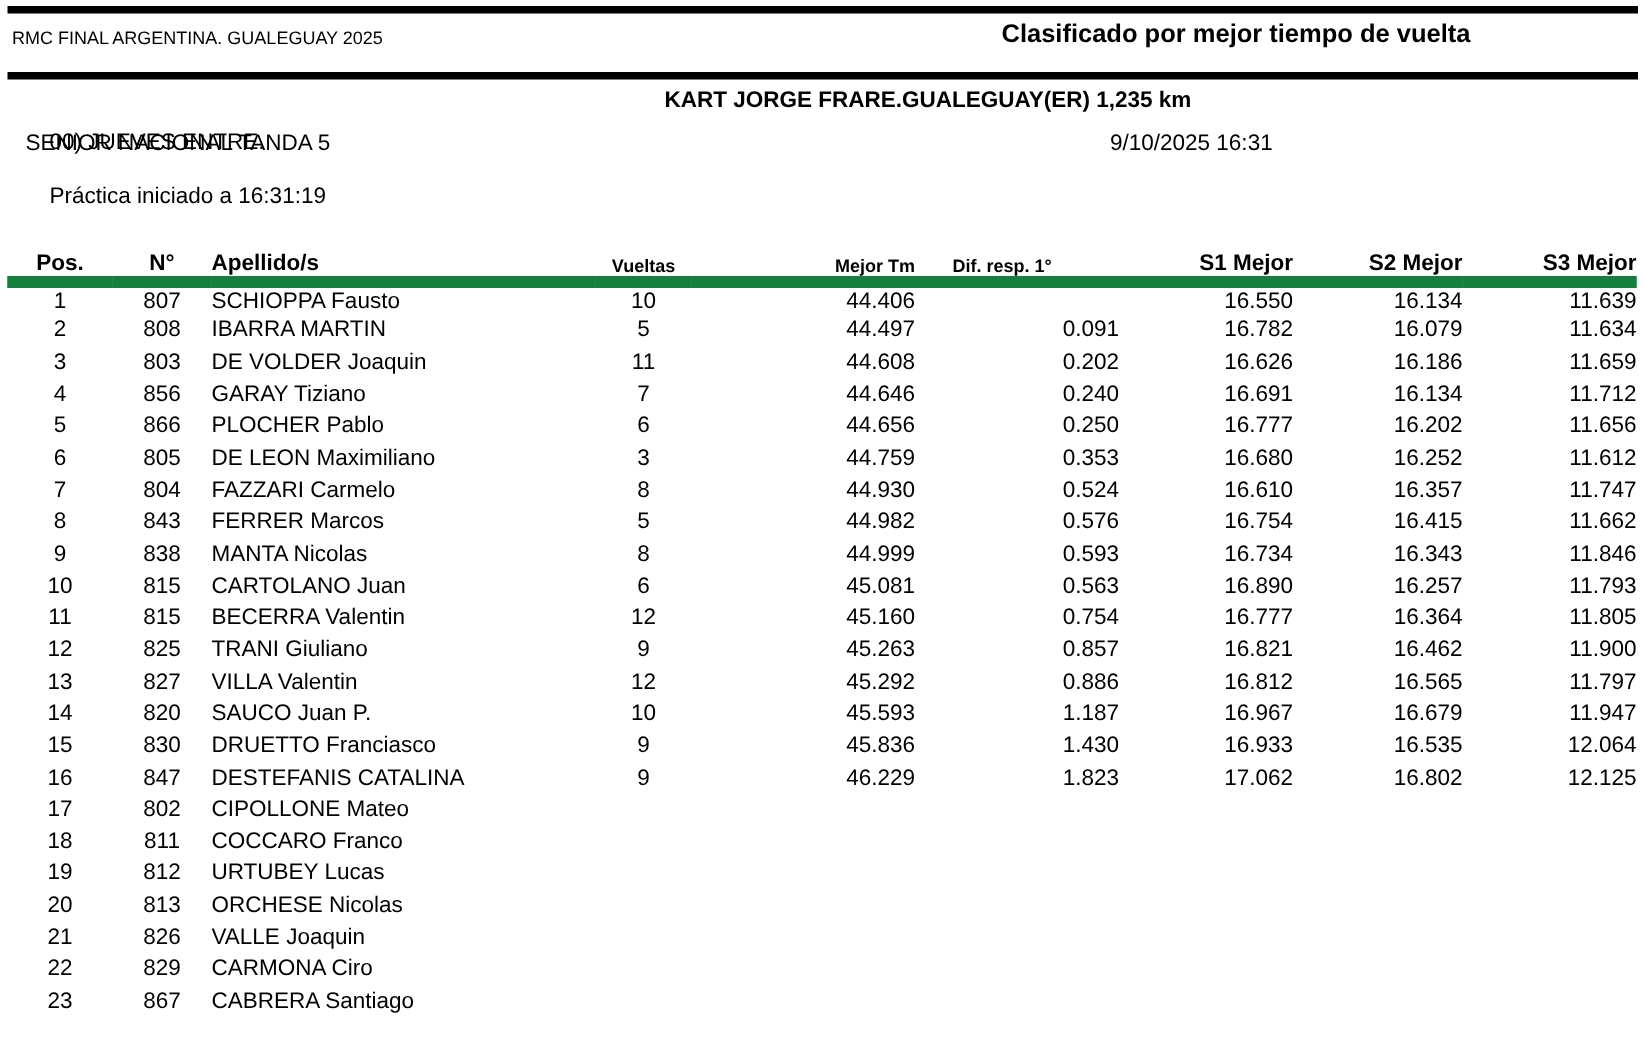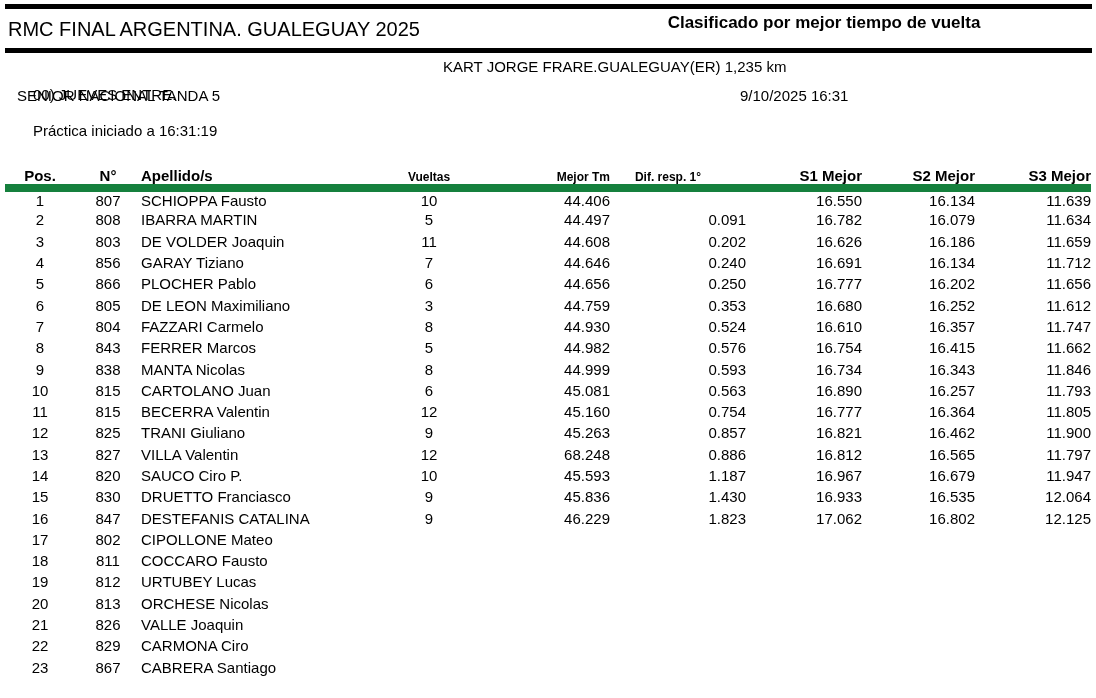--- a/index.html
+++ b/index.html
@@ -7,29 +7,29 @@
     width:1096px;height:698px;position:relative;overflow:hidden;
     font-family:"Liberation Sans","DejaVu Sans",sans-serif;
     color:#000;
   }
   .page{position:absolute;inset:0;}
   .bar{position:absolute;left:5px;width:1087px;height:5px;background:#000;}
   .bar1{top:4px;}
   .bar2{top:48px;}
   .event-title{
     position:absolute;left:8px;top:18px;
-    font-size:20px;white-space:nowrap;
+    font-size:12px;white-space:nowrap;
   }
   .report-title{
     position:absolute;left:556px;top:13px;width:536px;
     font-size:17px;font-weight:bold;text-align:center;white-space:nowrap;
   }
   .info-line{position:absolute;font-size:15px;white-space:nowrap;}
   .heat{left:33px;top:58px;margin-top:28px;}
-  .track{left:443px;top:58px;}
+  .track{left:443px;top:58px;font-weight:bold;}
   .category{left:17px;top:87px;}
   .datetime{left:740px;top:87px;}
   .practice{left:33px;top:122px;}
 
   table.results{
     position:absolute;left:5px;top:162px;width:1086px;
     border-collapse:collapse;table-layout:fixed;
   }
   table.results th, table.results td{
     padding:0;margin:0;overflow:hidden;white-space:nowrap;
@@ -242,30 +242,30 @@
           <td>0.857</td>
           <td>16.821</td>
           <td>16.462</td>
           <td>11.900</td>
         </tr>
         <tr>
           <td>13</td>
           <td>827</td>
           <td>VILLA Valentin</td>
           <td>12</td>
-          <td>68.248</td>
+          <td>45.292</td>
           <td>0.886</td>
           <td>16.812</td>
           <td>16.565</td>
           <td>11.797</td>
         </tr>
         <tr>
           <td>14</td>
           <td>820</td>
-          <td>SAUCO Ciro P.</td>
+          <td>SAUCO Juan P.</td>
           <td>10</td>
           <td>45.593</td>
           <td>1.187</td>
           <td>16.967</td>
           <td>16.679</td>
           <td>11.947</td>
         </tr>
         <tr>
           <td>15</td>
           <td>830</td>
@@ -295,21 +295,21 @@
           <td></td>
           <td></td>
           <td></td>
           <td></td>
           <td></td>
           <td></td>
         </tr>
         <tr>
           <td>18</td>
           <td>811</td>
-          <td>COCCARO Fausto</td>
+          <td>COCCARO Franco</td>
           <td></td>
           <td></td>
           <td></td>
           <td></td>
           <td></td>
           <td></td>
         </tr>
         <tr>
           <td>19</td>
           <td>812</td>

